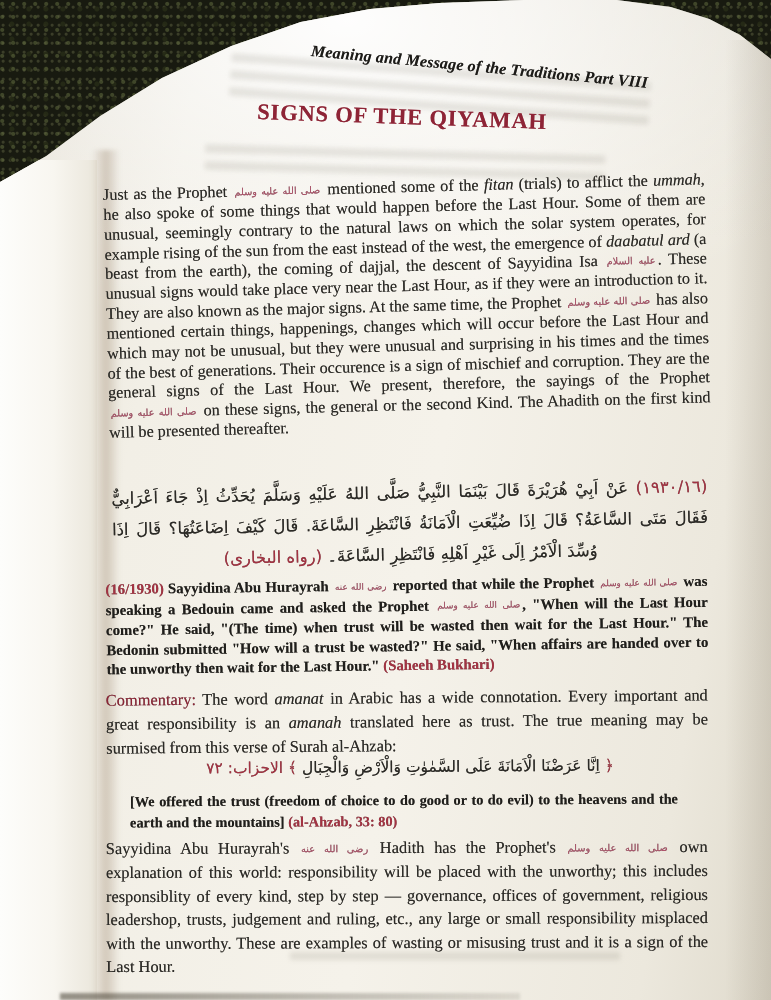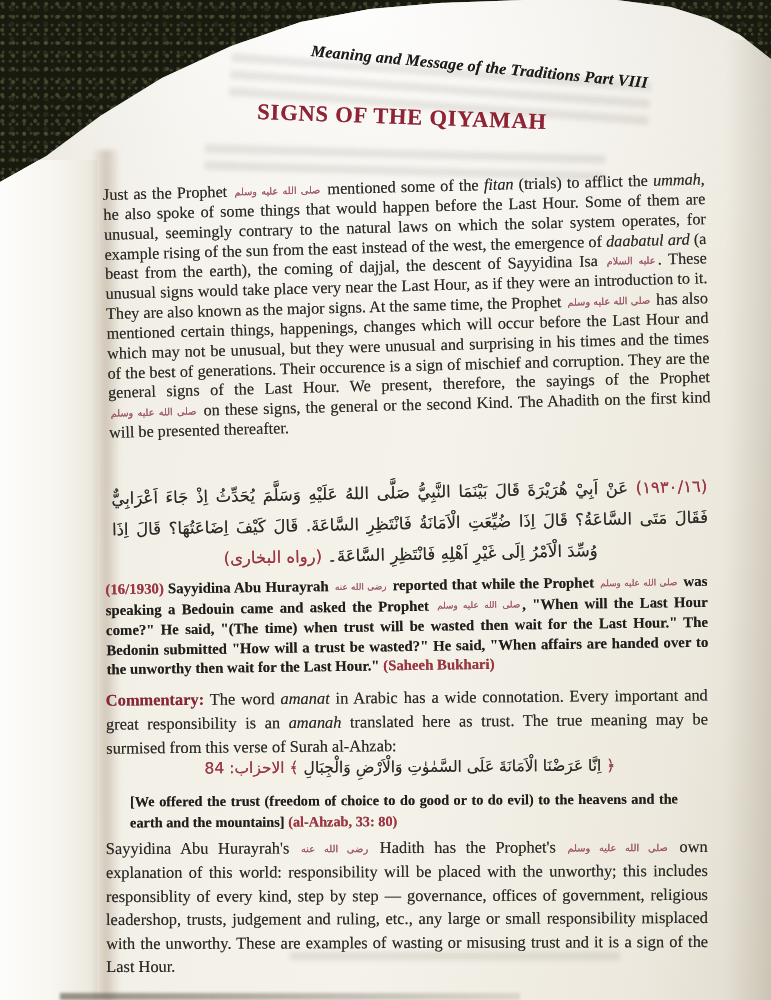--- a/index.html
+++ b/index.html
@@ -118,21 +118,21 @@
   }
 
   .seg-i   { font-style: italic; }
   .seg-red { color: var(--reference-red); }
   .seg-hon {
     color: var(--honorific-red);
     font-family: "DejaVu Sans", sans-serif;
     font-size: 0.60em; vertical-align: 0.12em;
     margin: 0 2px; white-space: nowrap; font-weight: normal;
   }
-  .seg-label { color: var(--title-maroon); font-weight: bold; }
+  .seg-label { color: var(--title-maroon); font-weight: normal; }
 </style>
 </head>
 <body>
 
 <div class="scene">
   <div class="page">
 
     <div class="edge-strip"></div>
     <div class="gutter"></div>
     <div class="right-vignette"></div>
@@ -149,19 +149,19 @@
     <div class="txt chapter-title">SIGNS OF THE QIYAMAH</div>
 
     <div class="txt intro"><span class="seg-t">Just as the Prophet </span><span class="seg-hon">صلى الله عليه وسلم</span><span class="seg-t"> mentioned some of the </span><span class="seg-i">fitan</span><span class="seg-t"> (trials) to afflict the </span><span class="seg-i">ummah</span><span class="seg-t">, he also spoke of some things that would happen before the Last Hour. Some of them are unusual, seemingly contrary to the natural laws on which the solar system operates, for example rising of the sun from the east instead of the west, the emergence of </span><span class="seg-i">daabatul ard</span><span class="seg-t"> (a beast from the earth), the coming of dajjal, the descent of Sayyidina Isa </span><span class="seg-hon">عليه السلام</span><span class="seg-t">. These unusual signs would take place very near the Last Hour, as if they were an introduction to it. They are also known as the major signs. At the same time, the Prophet </span><span class="seg-hon">صلى الله عليه وسلم</span><span class="seg-t"> has also mentioned certain things, happenings, changes which will occur before the Last Hour and which may not be unusual, but they were unusual and surprising in his times and the times of the best of generations. Their occurence is a sign of mischief and corruption. They are the general signs of the Last Hour. We present, therefore, the sayings of the Prophet </span><span class="seg-hon">صلى الله عليه وسلم</span><span class="seg-t"> on these signs, the general or the second Kind. The Ahadith on the first kind will be presented thereafter.</span></div>
 
     <div class="txt hadith-ar"><span class="seg-red">(١٩٣٠/١٦) </span><span class="seg-t">عَنْ اَبِيْ هُرَيْرَةَ قَالَ بَيْنَمَا النَّبِيُّ صَلَّى اللهُ عَلَيْهِ وَسَلَّمَ يُحَدِّثُ اِذْ جَاءَ اَعْرَابِيٌّ فَقَالَ مَتَى السَّاعَةُ؟ قَالَ اِذَا ضُيِّعَتِ الْاَمَانَةُ فَانْتَظِرِ السَّاعَةَ. قَالَ كَيْفَ اِضَاعَتُهَا؟ قَالَ اِذَا وُسِّدَ الْاَمْرُ اِلَى غَيْرِ اَهْلِهِ فَانْتَظِرِ السَّاعَةَ۔ </span><span class="seg-red">(رواه البخارى)</span></div>
 
     <div class="txt hadith-tr"><span class="seg-red">(16/1930)</span><span class="seg-t"> Sayyidina Abu Hurayrah </span><span class="seg-hon">رضى الله عنه</span><span class="seg-t"> reported that while the Prophet </span><span class="seg-hon">صلى الله عليه وسلم</span><span class="seg-t"> was speaking a Bedouin came and asked the Prophet </span><span class="seg-hon">صلى الله عليه وسلم</span><span class="seg-t">, "When will the Last Hour come?" He said, "(The time) when trust will be wasted then wait for the Last Hour." The Bedonin submitted "How will a trust be wasted?" He said, "When affairs are handed over to the unworthy then wait for the Last Hour." </span><span class="seg-red">(Saheeh Bukhari)</span></div>
 
     <div class="txt commentary"><span class="seg-label">Commentary:</span><span class="seg-t"> The word </span><span class="seg-i">amanat</span><span class="seg-t"> in Arabic has a wide connotation. Every important and great responsibility is an </span><span class="seg-i">amanah</span><span class="seg-t"> translated here as trust. The true meaning may be surmised from this verse of Surah al-Ahzab:</span></div>
 
-    <div class="txt verse-ar"><span class="seg-red">﴿ </span><span class="seg-t">اِنَّا عَرَضْنَا الْاَمَانَةَ عَلَى السَّمٰوٰتِ وَالْاَرْضِ وَالْجِبَالِ</span><span class="seg-red"> ﴾ </span><span class="seg-red">الاحزاب: 84</span></div>
+    <div class="txt verse-ar"><span class="seg-red">﴿ </span><span class="seg-t">اِنَّا عَرَضْنَا الْاَمَانَةَ عَلَى السَّمٰوٰتِ وَالْاَرْضِ وَالْجِبَالِ</span><span class="seg-red"> ﴾ </span><span class="seg-red">الاحزاب: ٧٢</span></div>
 
     <div class="txt verse-tr"><span class="seg-t">[We offered the trust (freedom of choice to do good or to do evil) to the heavens and the earth and the mountains] </span><span class="seg-red">(al-Ahzab, 33: 80)</span></div>
 
     <div class="txt closing"><span class="seg-t">Sayyidina Abu Hurayrah's </span><span class="seg-hon">رضى الله عنه</span><span class="seg-t"> Hadith has the Prophet's </span><span class="seg-hon">صلى الله عليه وسلم</span><span class="seg-t"> own explanation of this world: responsibility will be placed with the unworthy; this includes responsiblity of every kind, step by step — governance, offices of government, religious leadershop, trusts, judgement and ruling, etc., any large or small responsibility misplaced with the unworthy. These are examples of wasting or misusing trust and it is a sign of the Last Hour.</span></div>
   </div>
 </div>
 
 </body></html>

